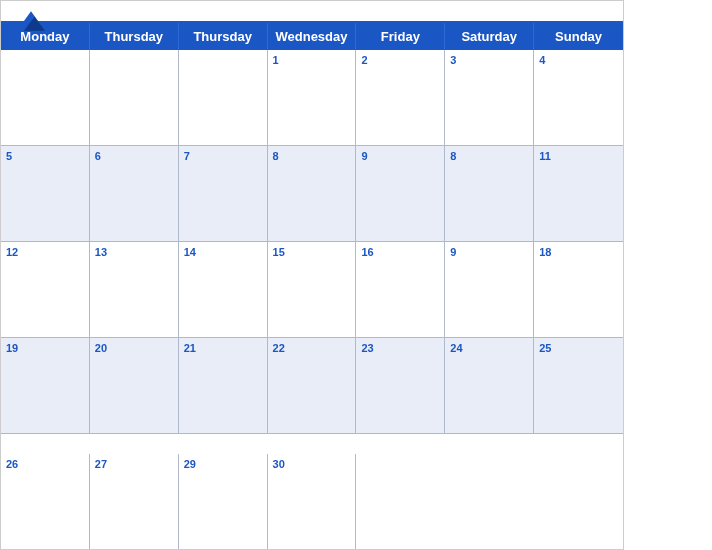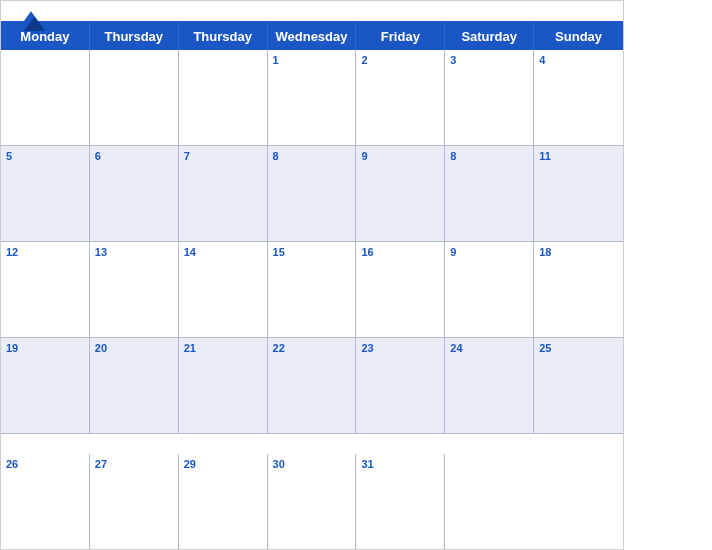--- a/index.html
+++ b/index.html
@@ -245,20 +245,17 @@
           </div>
           <div class="day-cell">
             <span class="day-number">27</span>
           </div>
           <div class="day-cell">
             <span class="day-number">29</span>
           </div>
           <div class="day-cell">
             <span class="day-number">30</span>
           </div>
-          <div class="day-cell">
-            <span class="day-number">31</span>
-          </div>
           <div class="day-cell other-month"></div>
         </div>
       </div>
   </div>
 </div>
 
 </body></html>

